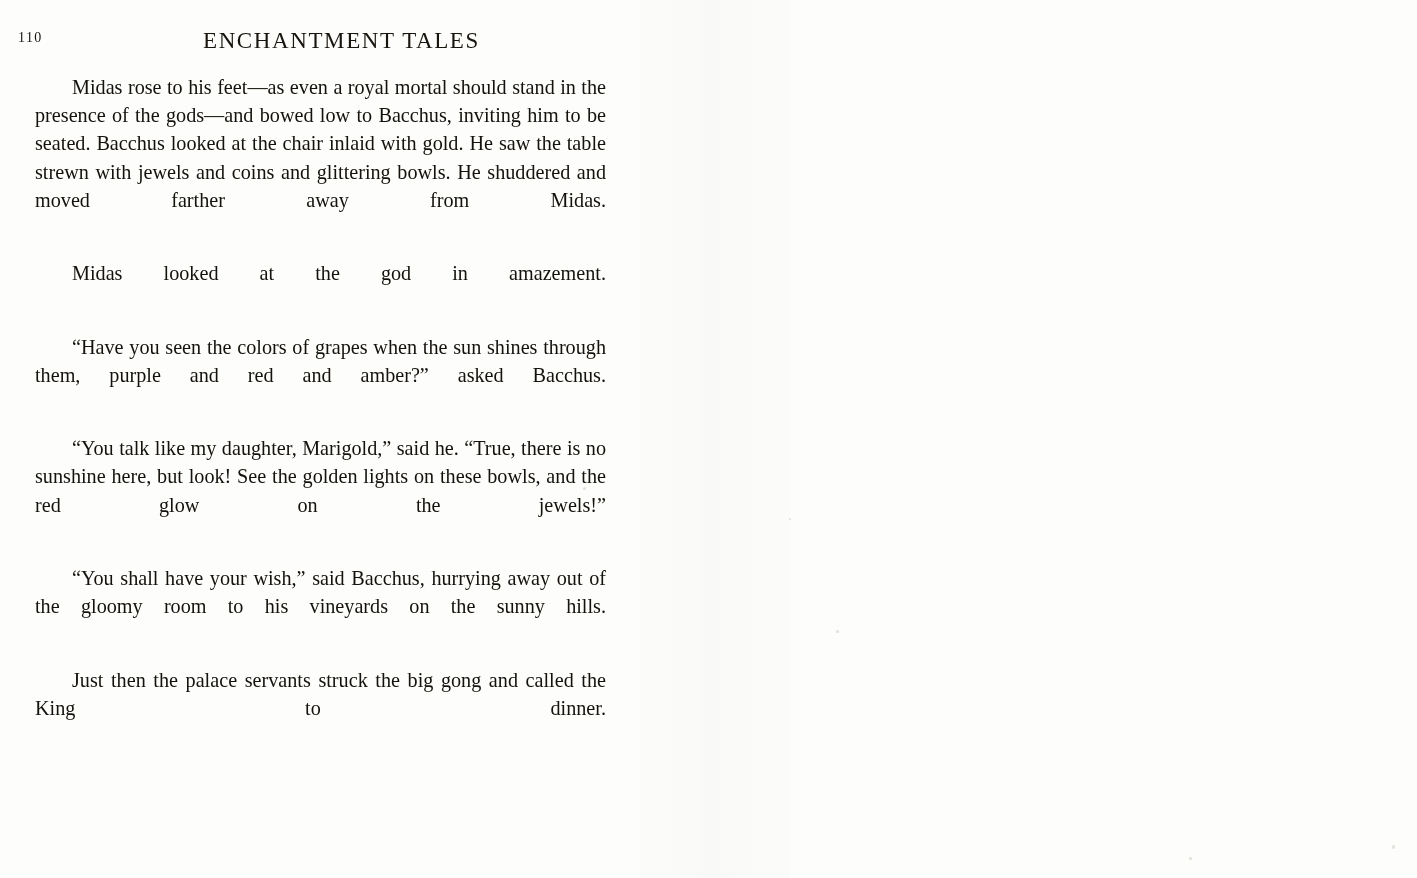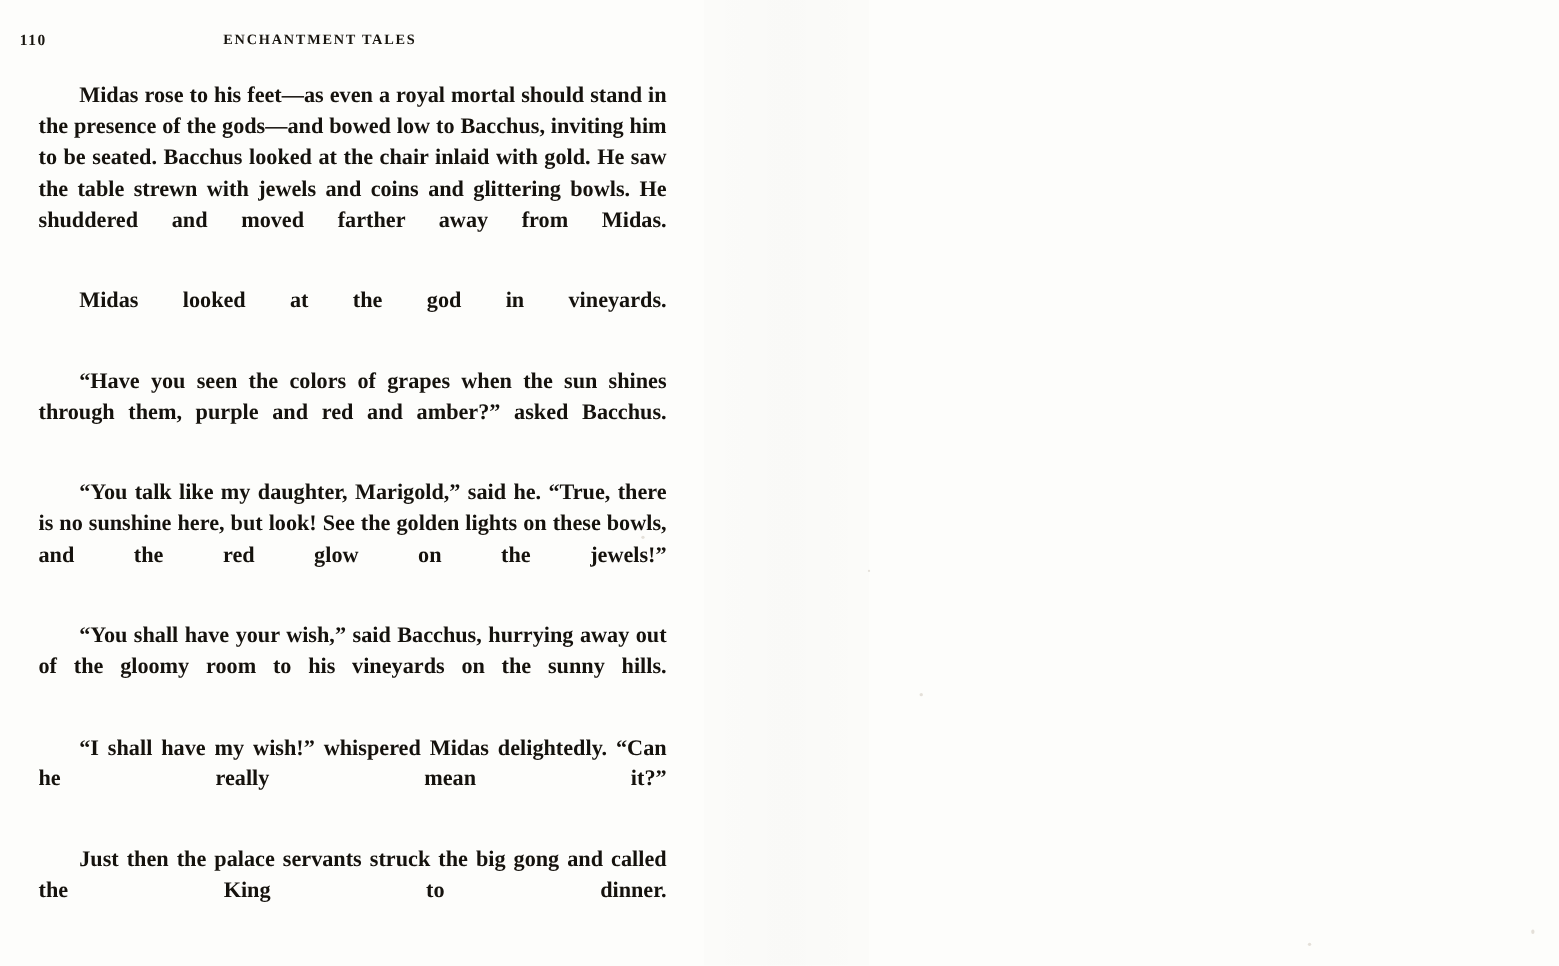--- a/index.html
+++ b/index.html
@@ -19,39 +19,39 @@
     -webkit-font-smoothing: antialiased;
   }
 
   
   .page {
     position: absolute;
     top: 0;
     height: 878px;
     background: #fdfdfb;
   }
-  .page-left  { left: 0;    width: 700px; font-weight: bold; }
+  .page-left  { left: 0;    width: 700px; }
   .page-right { left: 700px; width: 717px; }
 
   
   .gutter-shade {
     position: absolute;
     top: 0;
     left: 640px;
     width: 150px;
     height: 878px;
     background: linear-gradient(to right,
                 rgba(0,0,0,0.008), rgba(0,0,0,0.016), rgba(0,0,0,0.008));
     pointer-events: none;
   }
 
   
   .runhead {
     position: absolute;
-    font-size: 13px;
+    font-size: 23px;
     letter-spacing: 1.6px;
     color: #18150f;
     white-space: nowrap;
   }
   .runhead-title { font-variant: normal; }
 
   .folio {
     position: absolute;
     font-size: 14px;
     letter-spacing: 1.4px;
@@ -101,25 +101,24 @@
 <div class="spread">
 
   <div class="page page-left">
 
     <div class="folio" id="head-left-folio">110</div>
 
     <div class="runhead runhead-title" id="head-left-title">ENCHANTMENT TALES</div>
 
     <div class="column col-left" id="col-left">
         <p>Midas rose to his feet—as even a royal mortal should stand in the presence of the gods—and bowed low to Bacchus, inviting him to be seated.  Bacchus looked at the chair inlaid with gold.  He saw the table strewn with jewels and coins and glittering bowls.  He shuddered and moved farther away from Midas.</p>
-        <p>Midas looked at the god in vineyards.</p>
+        <p>Midas looked at the god in amazement.</p>
         <p>“Have you seen the colors of grapes when the sun shines through them, purple and red and amber?” asked Bacchus.</p>
         <p>“You talk like my daughter, Marigold,” said he.  “True, there is no sunshine here, but look!  See the golden lights on these bowls, and the red glow on the jewels!”</p>
         <p>“You shall have your wish,” said Bacchus, hurrying away out of the gloomy room to his vineyards on the sunny hills.</p>
-        <p>“I shall have my wish!” whispered Midas delightedly. “Can he really mean it?”</p>
         <p>Just then the palace servants struck the big gong and called the King to dinner.</p>
       </div>
   </div>
 
   <div class="page page-right">
 
     
 
     
 

